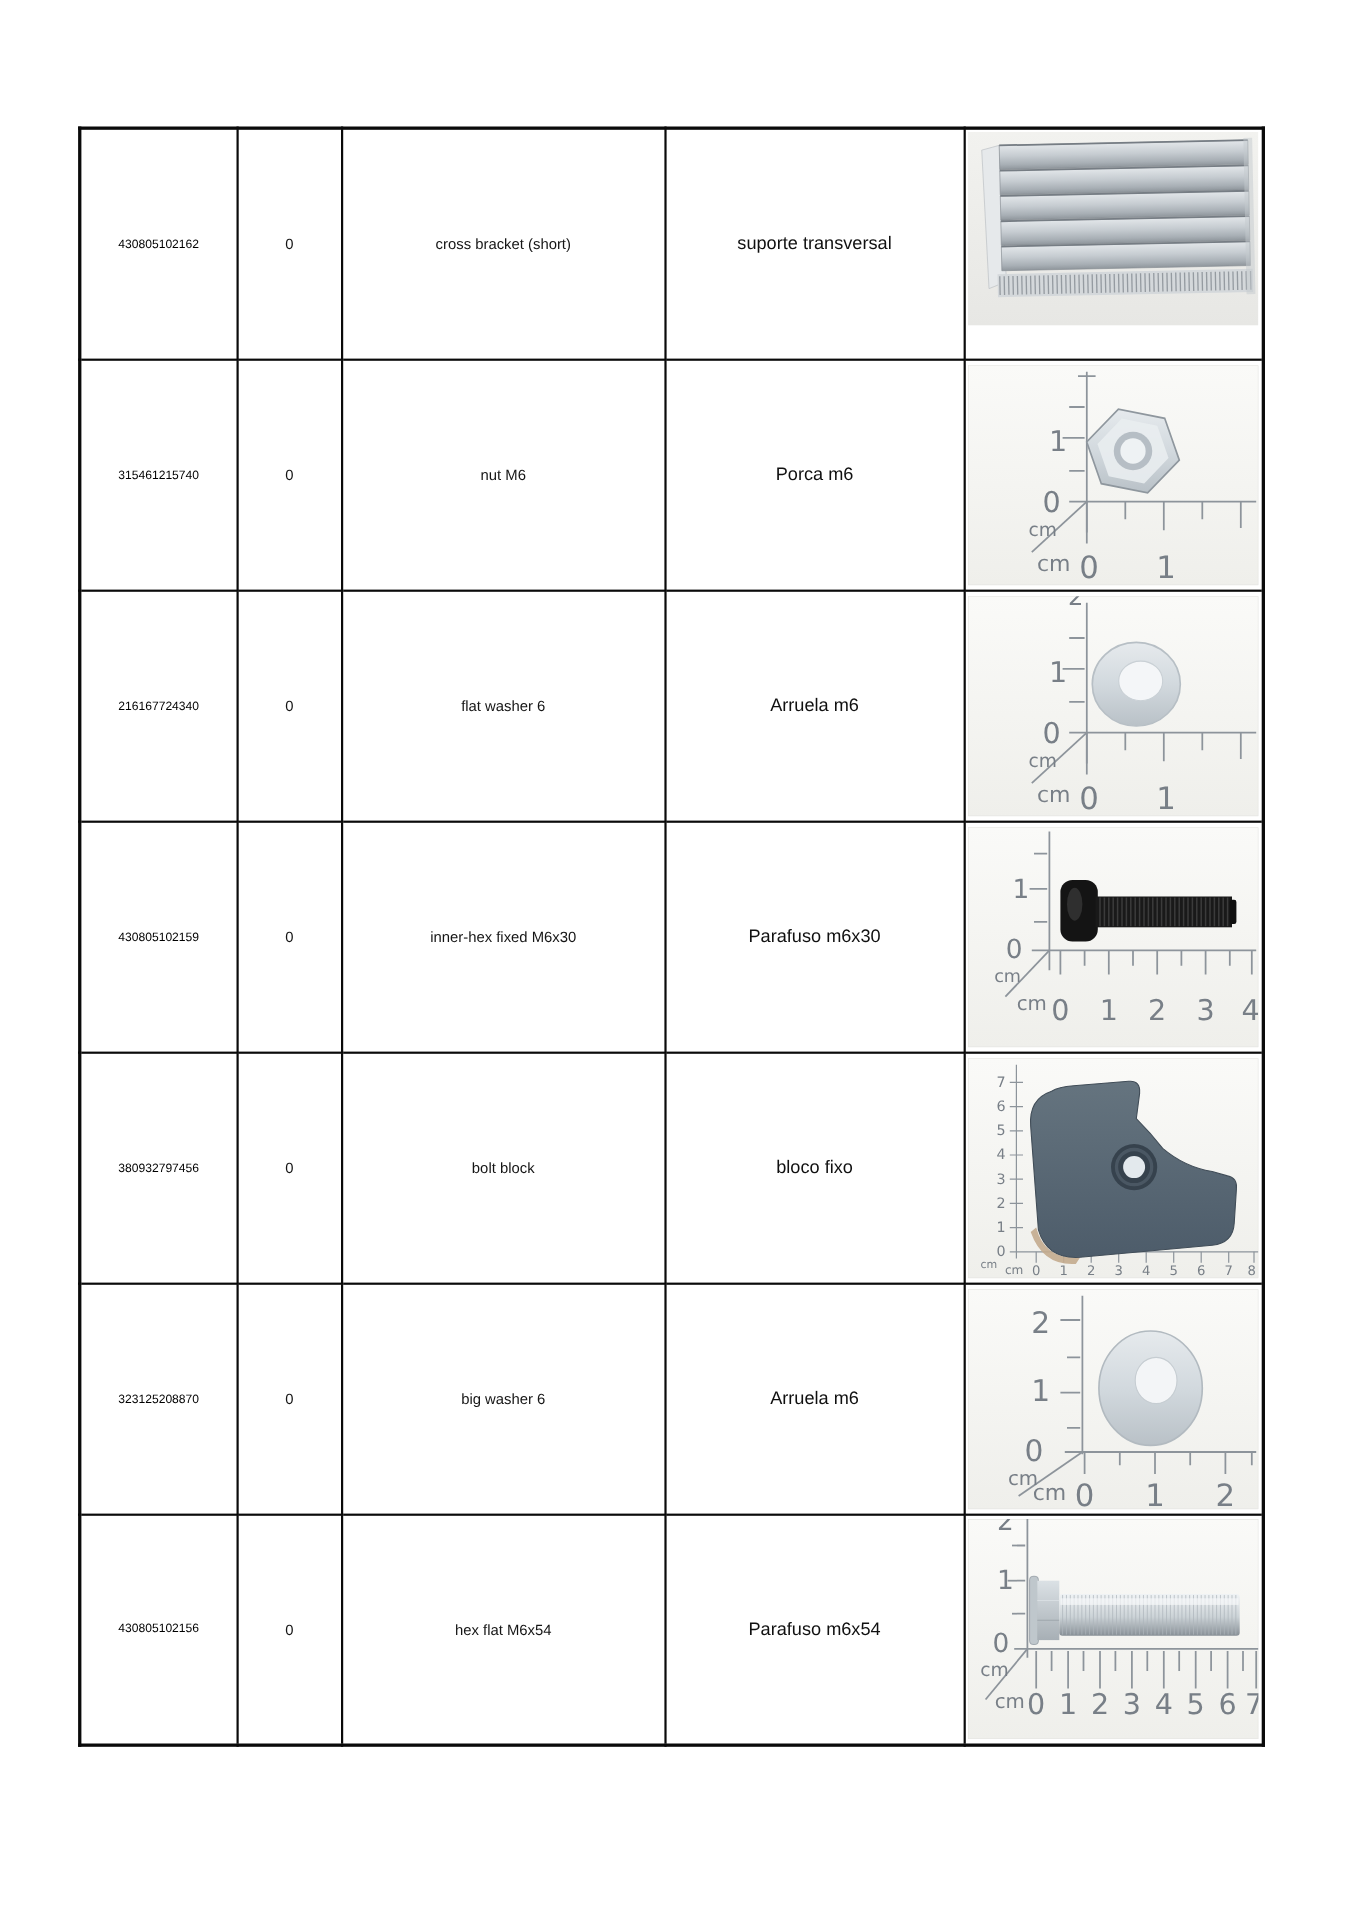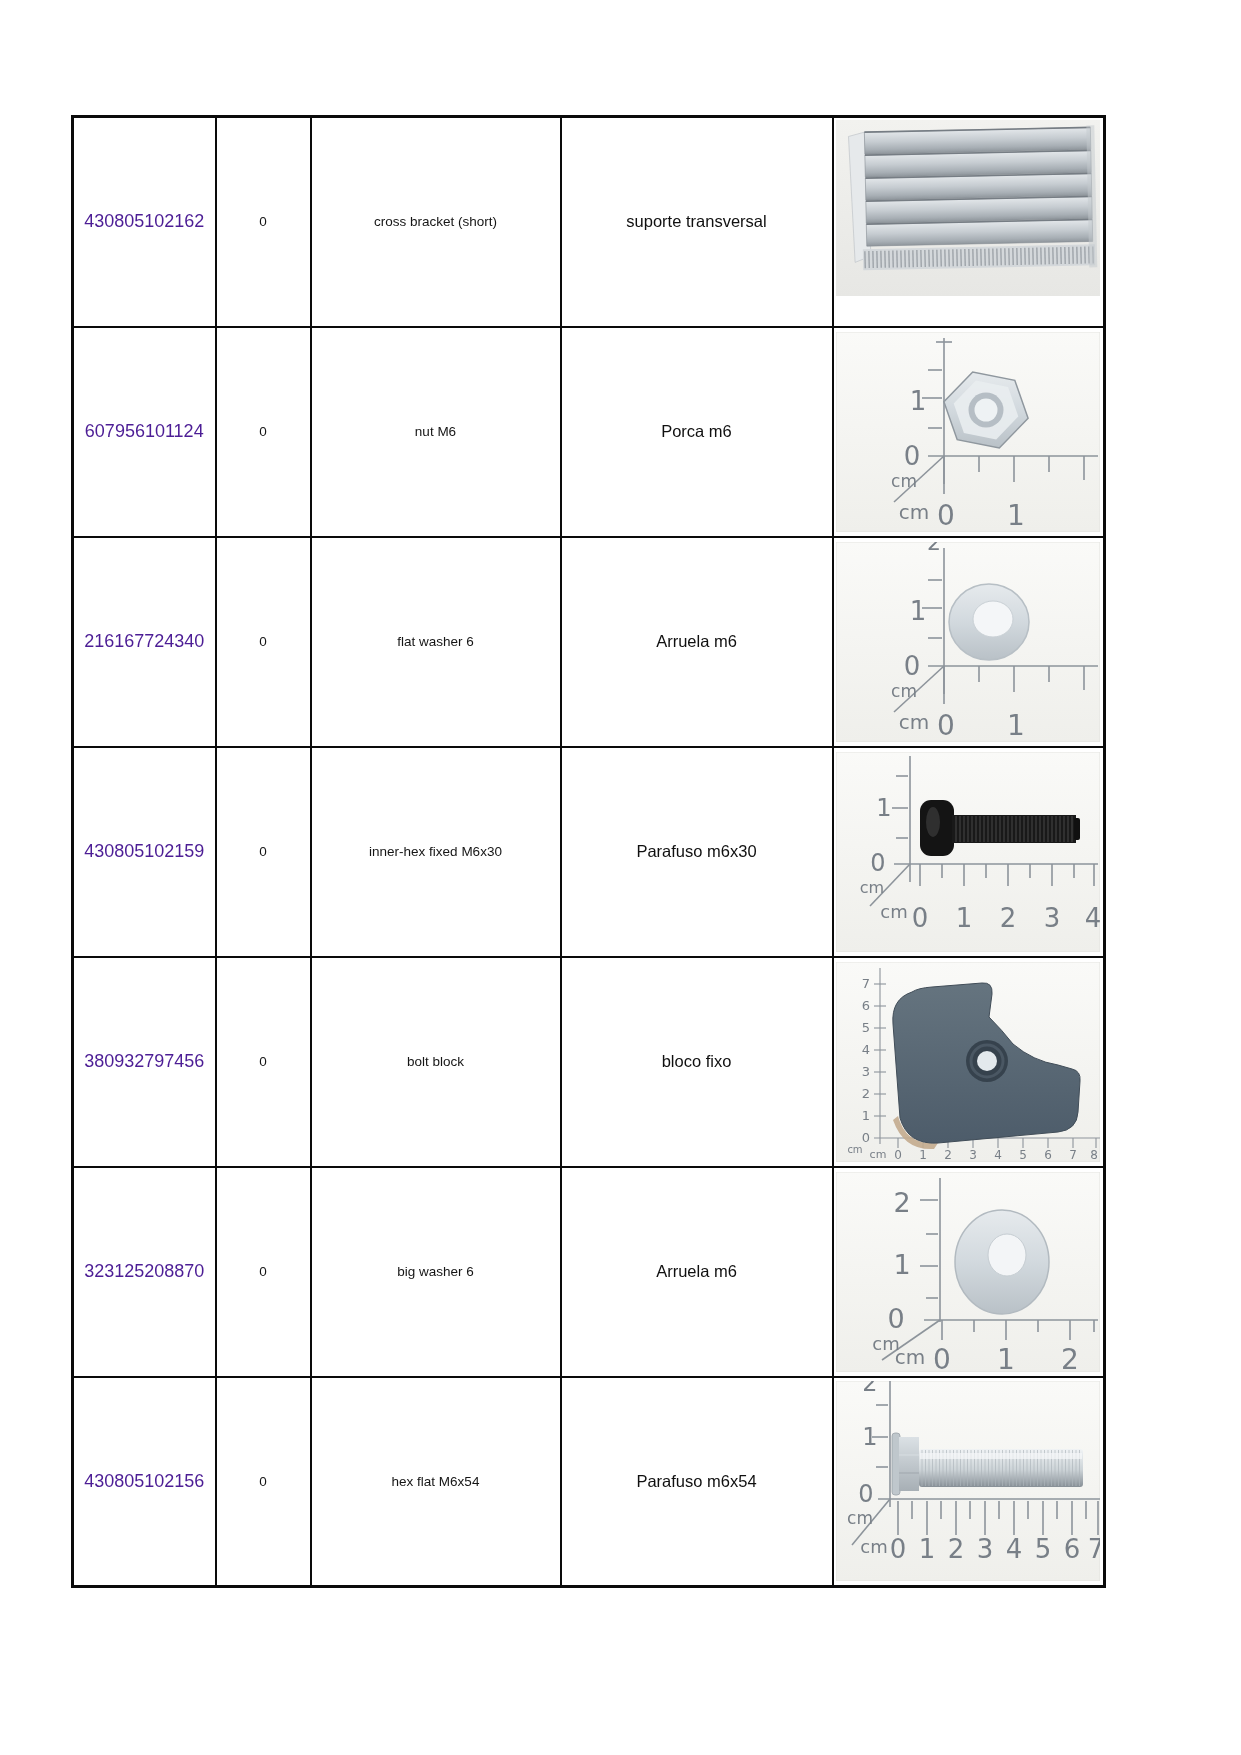--- a/index.html
+++ b/index.html
@@ -14,23 +14,23 @@
     border-collapse:collapse; table-layout:fixed;
     border:3px solid #0a0a0a;
   }
   table.parts td {
     border:2px solid #0a0a0a;
     text-align:center; vertical-align:middle;
     background:#ffffff;
     overflow:hidden;
   }
   tr.part-row { height:210px; }
-  td.c-num   { width:143px; font-size:18px; color:#4c1d95; }
+  td.c-num   { width:143px; font-size:11px; color:#000000; }
   td.c-qty   { width:95px;  font-size:13.5px; color:#151515; }
-  td.c-en    { width:250px; font-size:13.5px; color:#151515; }
+  td.c-en    { width:294px; font-size:13.5px; color:#151515; }
   td.c-pt    { width:272px; font-size:16.5px; color:#101010;margin-top:11px; }
   td.c-photo { width:272px; padding:0; }
   .photo-box { width:266px; margin:0 auto; line-height:0; }
   .photo-box svg { display:block; margin:0 auto; }
   td.c-photo.top { vertical-align:top; }
   td.c-photo.top .photo-box { margin-top:2px; }
 </style>
 </head>
 <body>
 
@@ -129,21 +129,21 @@
                   <line x1="248" y1="129" x2="248" y2="146" stroke="#959ba1" stroke-width="1.2"></line>
                   <line x1="252" y1="129" x2="252" y2="146" stroke="#959ba1" stroke-width="1.2"></line>
                   <line x1="256" y1="129" x2="256" y2="146" stroke="#959ba1" stroke-width="1.2"></line>
                   <rect x="252" y="8" width="8" height="142" fill="#c4c9cd" opacity="0.5"></rect>
                 </g>
               </svg>
             </div>
           </td>
       </tr>
       <tr class="part-row">
-        <td class="c-num">607956101124</td>
+        <td class="c-num">315461215740</td>
         <td class="c-qty">0</td>
         <td class="c-en">nut M6</td>
         <td class="c-pt">Porca m6</td>
         <td class="c-photo">
             <div class="photo-box">
               <svg width="264" height="200" viewBox="0 0 264 200">
                 <defs>
                   <linearGradient id="bg1" x1="0" y1="0" x2="0" y2="1">
                     <stop offset="0%" stop-color="#fafaf8"></stop>
                     <stop offset="100%" stop-color="#efefeb"></stop>

